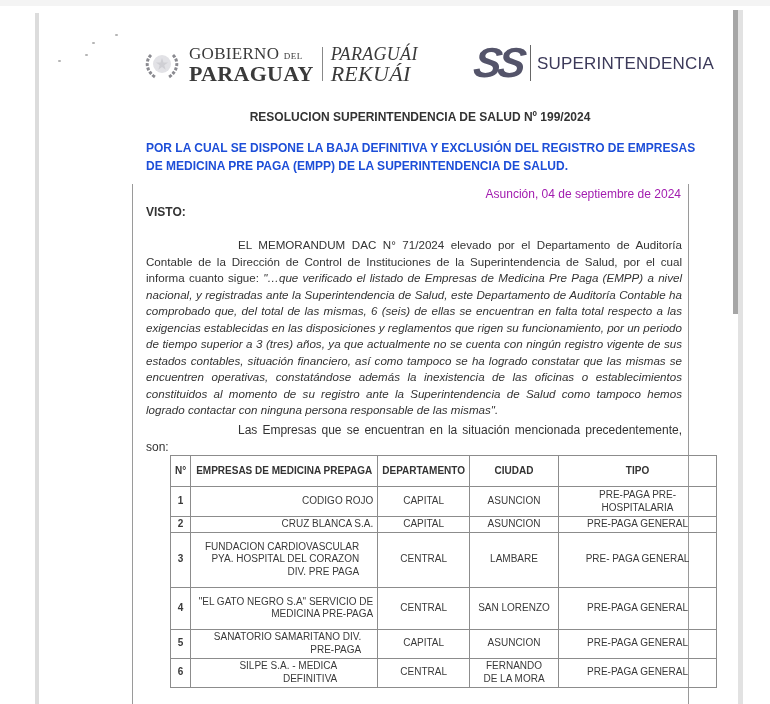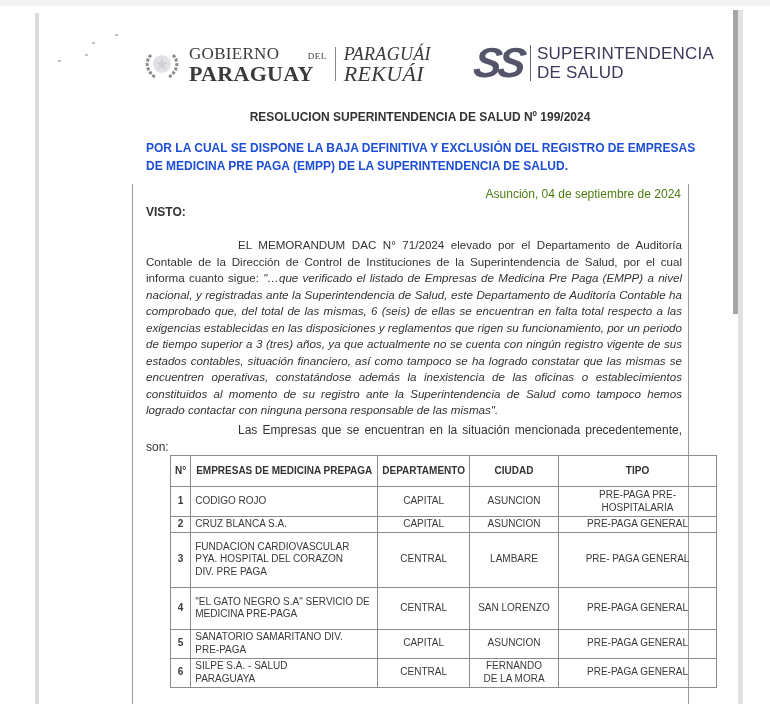--- a/index.html
+++ b/index.html
@@ -14,51 +14,51 @@
   .scrollbar-track { position: absolute; left: 738px; top: 10px; width: 5px; height: 694px; background: #e2e2e2; }
   .scrollbar-thumb { position: absolute; left: 733px; top: 10px; width: 5px; height: 304px; background: #a6a6a6; }
   .specks { position: absolute; left: 55px; top: 30px; }
   .speck { position: absolute; width: 3px; height: 2px; background: #b5b5b5; border-radius: 1px; }
 
   
   .gob-logo { position: absolute; left: 143px; top: 44px; height: 40px; display: flex; align-items: center; }
   .seal { width: 38px; height: 38px; position: relative; }
   .gob-text { margin-left: 8px; font-family: "Liberation Serif", serif; color: #3a3a3a; line-height: 18px; }
   .gob-text .l1 { font-size: 17px; letter-spacing: 0.3px; }
-  .gob-text .l1 small { font-size: 9px; letter-spacing: 0.5px; margin-left: 24px; }
+  .gob-text .l1 small { font-size: 9px; letter-spacing: 0.5px; }
   .gob-text .l2 { font-size: 22px; letter-spacing: 0.3px; font-weight: bold; }
   .gob-divider { width: 1px; height: 34px; background: #888; margin: 0 8px; }
   .rek-text { font-family: "Liberation Serif", serif; color: #3a3a3a; line-height: 19px; font-style: italic; }
   .rek-text .l1 { font-size: 18px; letter-spacing: 0.3px; }
   .rek-text .l2 { font-size: 22px; letter-spacing: 0.3px; }
 
   .ss-logo { position: absolute; left: 474px; top: 44px; display: flex; align-items: center; }
   .ss-mark { font-family: "Liberation Sans", sans-serif; font-weight: bold; font-style: italic; font-size: 42px; color: #54546a; letter-spacing: -4px; line-height: 38px; transform: skewX(-8deg); }
   .ss-divider { width: 1px; height: 36px; background: #666; margin: 0 6px 0 8px; }
   .ss-text { color: #3c3a5a; font-size: 17px; line-height: 19px; letter-spacing: 0.2px; }
 
   
   .res-title { position: absolute; left: 140px; top: 110px; width: 560px; text-align: center; font-weight: bold; font-size: 12px; color: #333; }
   .subject { position: absolute; left: 146px; top: 139px; width: 550px; font-weight: bold; font-size: 12px; line-height: 18px; color: #1d4ed8; }
   .frame-left { position: absolute; left: 132px; top: 184px; width: 1px; height: 520px; background: #9a9a9a; }
   .frame-right { position: absolute; left: 688px; top: 184px; width: 1px; height: 520px; background: #9a9a9a; }
-  .date { position: absolute; left: 400px; top: 187px; width: 281px; text-align: right; font-size: 12px; color: #4d7c0f; }
+  .date { position: absolute; left: 400px; top: 187px; width: 281px; text-align: right; font-size: 12px; color: #a21caf; }
   .visto { position: absolute; left: 146px; top: 205px; font-weight: bold; font-size: 12px; color: #333; }
   .body-text { position: absolute; left: 146px; top: 237px; width: 536px; font-size: 11.6px; line-height: 16.5px; text-align: justify; color: #333; }
   .body-text .indent { display: inline-block; width: 92px; }
   .body-text em { font-style: italic; }
   .p2 { position: absolute; left: 146px; top: 422px; width: 536px; font-size: 12px; line-height: 16.5px; text-align: justify; color: #333; }
   .p2 .indent { display: inline-block; width: 92px; }
 
   
   table.emp { position: absolute; left: 170px; top: 455px; border-collapse: collapse; font-size: 10px; color: #3a3a3a; }
   table.emp td, table.emp th { border: 1px solid #8c8c8c; padding: 1px 4px; line-height: 12.5px; }
   table.emp th { font-weight: bold; text-align: center; font-size: 10px; color: #333; height: 28px; }
   table.emp td.num { text-align: center; font-weight: bold; width: 11px; }
-  table.emp td.name { text-align: left; width: 142px; }
+  table.emp td.name { text-align: right; width: 142px; }
   table.emp td.c { text-align: center; }
   .w-dep { width: 79px; } .w-city { width: 80px; } .w-tipo { width: 149px; }
 </style>
 </head>
 <body>
 
 <div class="top-band"></div>
 <div class="page-edge-left"></div>
 <div class="scrollbar-track"></div>
 <div class="scrollbar-thumb"></div>
@@ -87,21 +87,20 @@
     <div class="l1">PARAGUÁI</div>
     <div class="l2">REKUÁI</div>
   </div>
 </div>
 
 <div class="ss-logo">
   <div class="ss-mark">SS</div>
   <div class="ss-divider"></div>
   <div class="ss-text">
     <div>SUPERINTENDENCIA</div>
-    <div>DE SALUD</div>
   </div>
 </div>
 
 <div class="res-title">RESOLUCION SUPERINTENDENCIA DE SALUD Nº 199/2024</div>
 <div class="subject">POR LA CUAL SE DISPONE LA BAJA DEFINITIVA Y EXCLUSIÓN DEL REGISTRO DE EMPRESAS DE MEDICINA PRE PAGA (EMPP) DE LA SUPERINTENDENCIA DE SALUD.</div>
 
 <div class="frame-left"></div>
 <div class="frame-right"></div>
 
 <div class="date">Asunción, 04 de septiembre de 2024</div>
@@ -156,19 +155,19 @@
     </tr>
     <tr style="height:29px">
       <td class="num">5</td>
       <td class="name" style="padding-right:16px">SANATORIO SAMARITANO DIV. PRE-PAGA</td>
       <td class="c">CAPITAL</td>
       <td class="c">ASUNCION</td>
       <td class="c">PRE-PAGA GENERAL</td>
     </tr>
     <tr style="height:29px">
       <td class="num">6</td>
-      <td class="name" style="padding-right:40px">SILPE S.A. - SALUD PARAGUAYA</td>
+      <td class="name" style="padding-right:40px">SILPE S.A. - MEDICA DEFINITIVA</td>
       <td class="c">CENTRAL</td>
       <td class="c" style="padding:1px 10px">FERNANDO DE LA MORA</td>
       <td class="c">PRE-PAGA GENERAL</td>
     </tr>
   </tbody>
 </table>
 
 </body></html>

